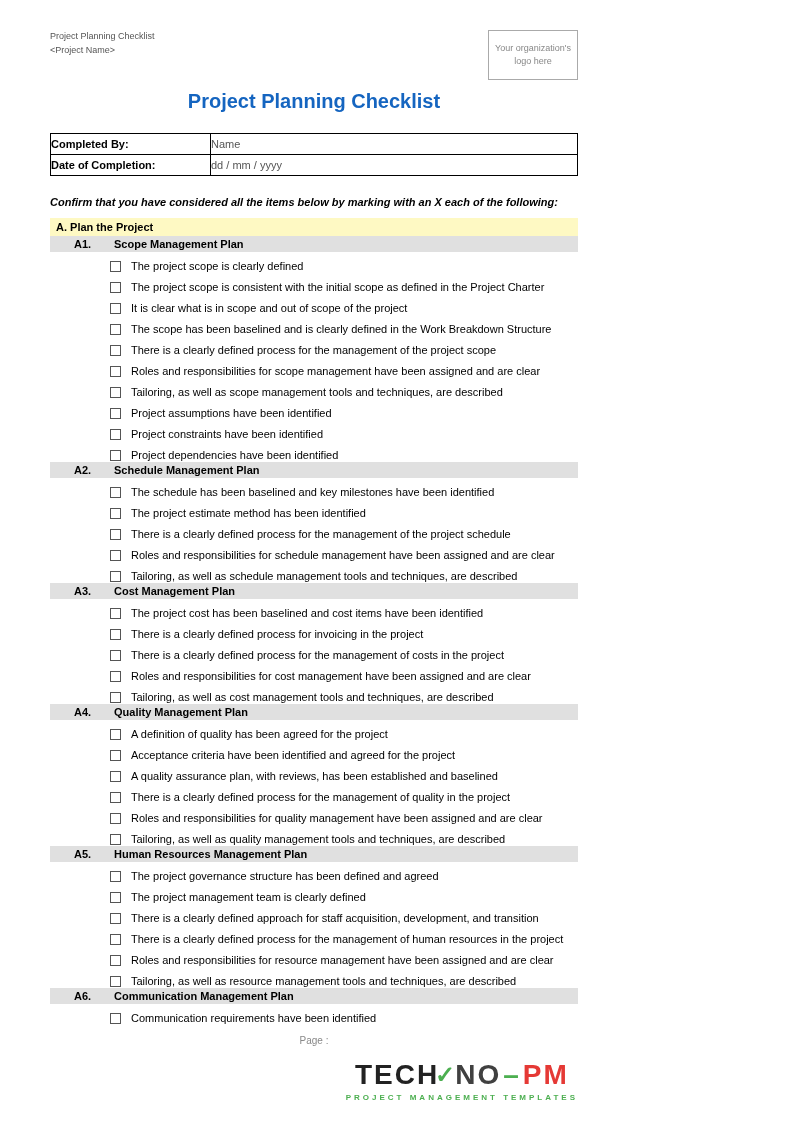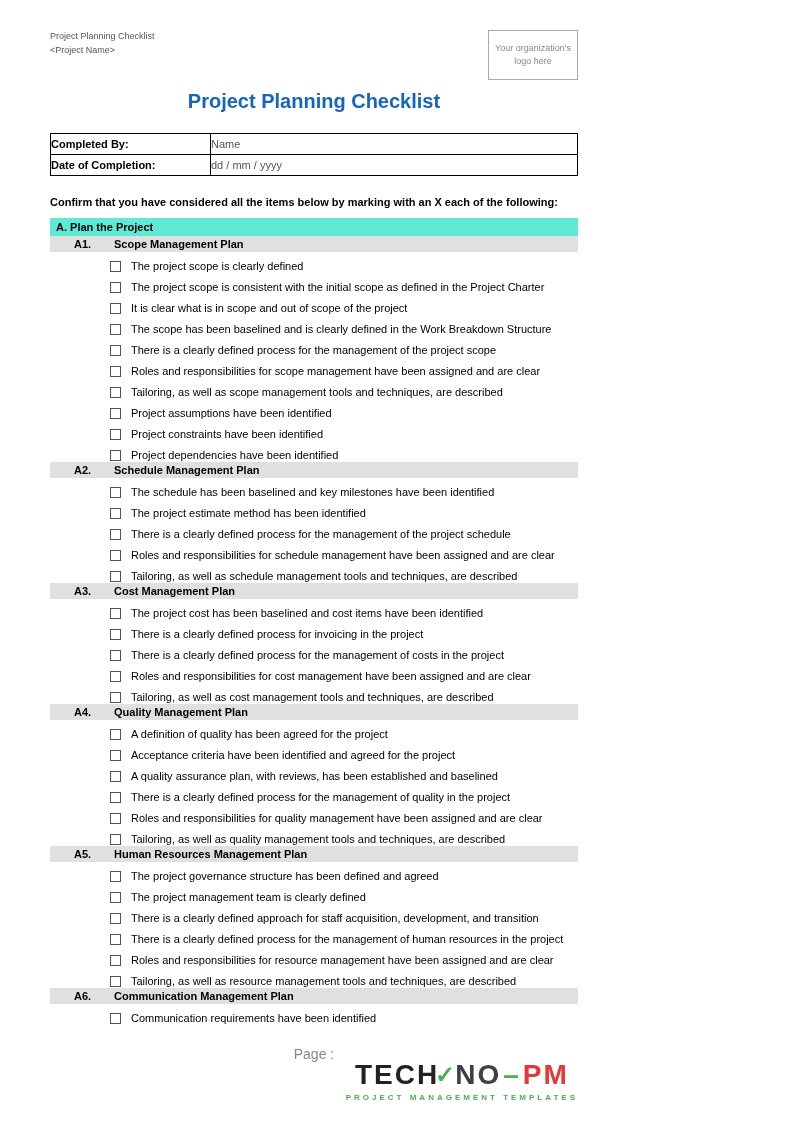--- a/index.html
+++ b/index.html
@@ -63,23 +63,24 @@
       width: 160px;
       background: #fff;
     }
     .info-table td:last-child {
       color: #555;
     }
     .instruction {
       font-size: 11px;
       font-weight: bold;
       margin-bottom: 10px;
+      font-style: italic;
     }
     .section-header {
-      background: #5eead4;
+      background: #fef9c3;
       font-weight: bold;
       font-size: 11px;
       padding: 3px 6px;
       margin-bottom: 0;
     }
     .subsection-header {
       background: #e0e0e0;
       font-weight: bold;
       font-size: 11px;
       padding: 2px 0 2px 24px;
@@ -105,26 +106,26 @@
       border: 1px solid #555;
       display: inline-block;
       margin-right: 10px;
       margin-top: 1px;
       flex-shrink: 0;
     }
     .item-text {
       flex: 1;
     }
     .page-label {
-      font-size: 14px;
+      font-size: 10px;
       color: #888;
       text-align: center;
       width: 100%;
       position: absolute;
-      bottom: 60px;
+      bottom: 76px;
       left: 0;
     }
     .brand-footer {
       position: absolute;
       bottom: 20px;
       right: 50px;
       display: flex;
       flex-direction: column;
       align-items: center;
     }

